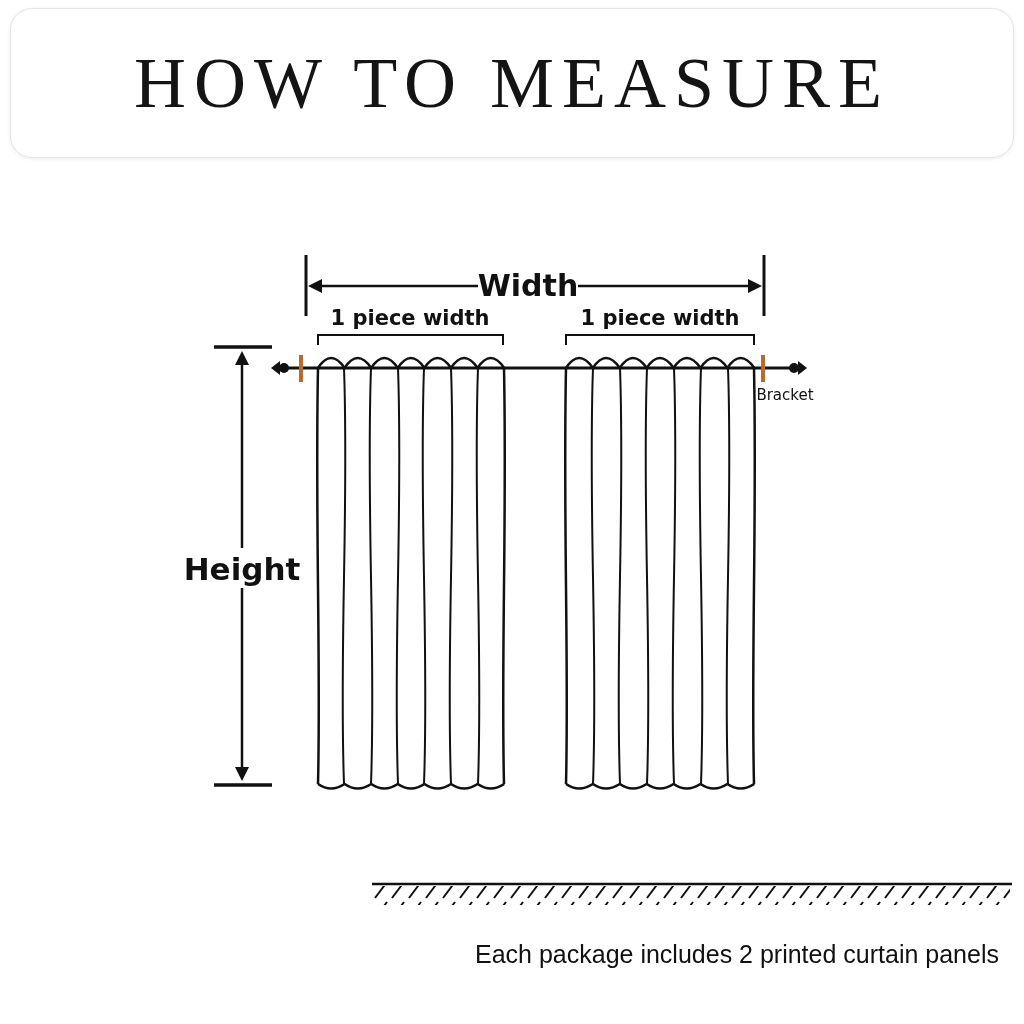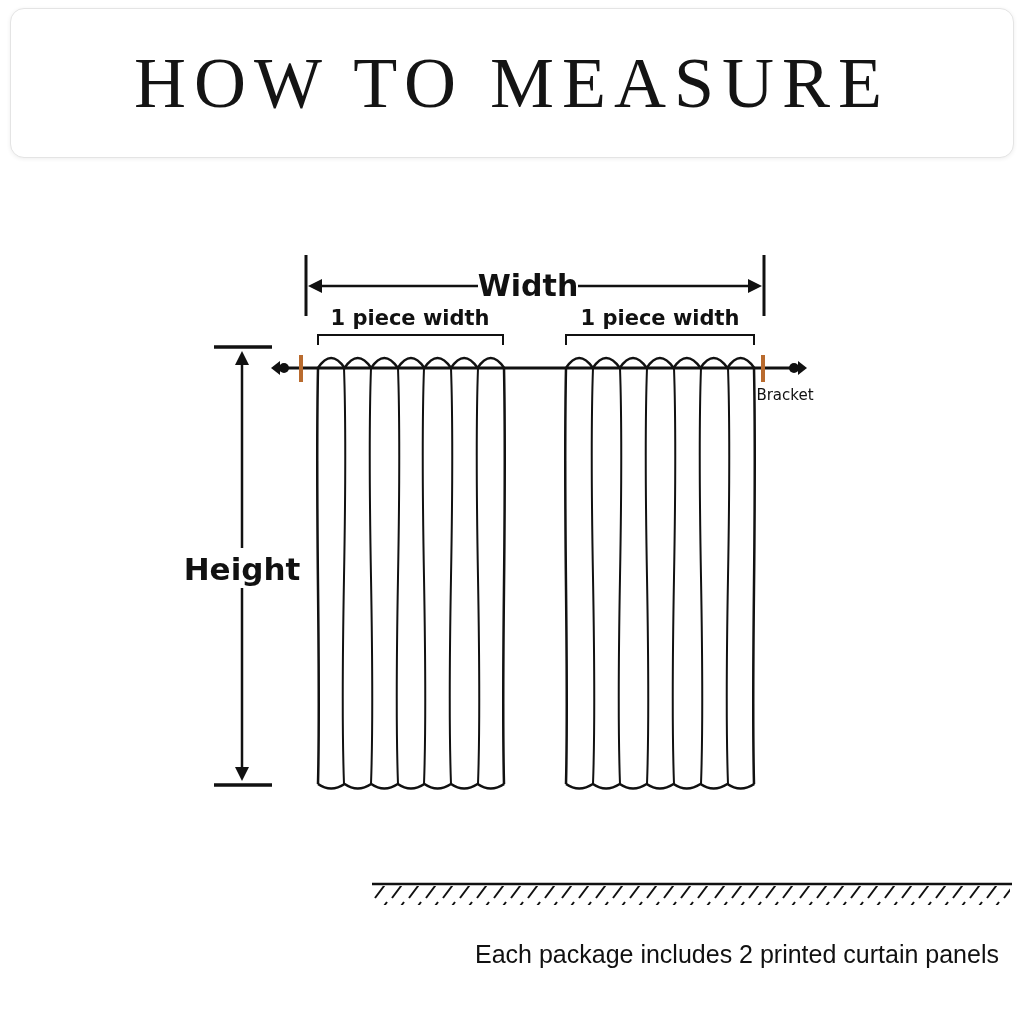--- a/index.html
+++ b/index.html
@@ -1,19 +1,19 @@
 <!DOCTYPE html>
 <html><head>
 <meta charset="utf-8">
 <style>
   html,body{margin:0;padding:0;background:#ffffff;}
   .stage{position:relative;width:1024px;height:1024px;background:#fff;overflow:hidden;
          font-family:"Liberation Sans",sans-serif;}
   .title-card{position:absolute;left:10px;top:8px;right:10px;height:148px;
-              background:#fff;border:1px solid #e4e4e4;border-radius:14px;
+              background:#fff;border:1px solid #e4e4e4;border-radius:22px;
               box-shadow:0 1px 4px rgba(0,0,0,0.07);
               display:flex;align-items:center;justify-content:center;}
   .page-title{font-family:"Liberation Serif",serif;font-size:72px;letter-spacing:8px;
               color:#141414;font-weight:400;white-space:nowrap;}
   svg{position:absolute;left:0;top:0;}
   .lbl{font-family:"DejaVu Sans",sans-serif;font-weight:bold;fill:#111;}
   .lbl-small{font-family:"DejaVu Sans",sans-serif;font-weight:normal;fill:#111;}
   .caption-text{font-family:"Liberation Sans",sans-serif;fill:#111;}
 </style>
 </head>

